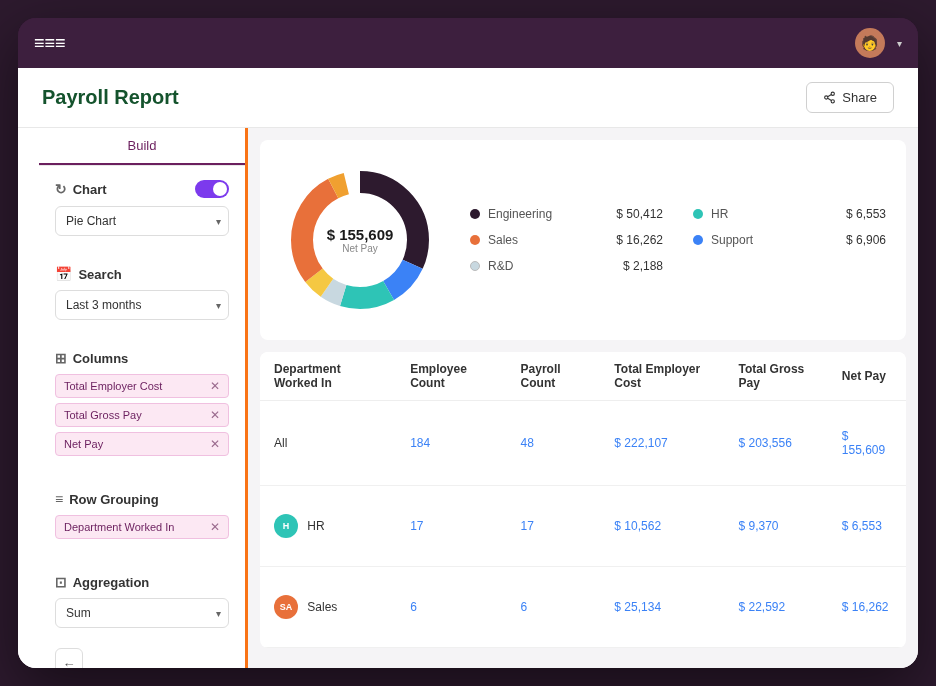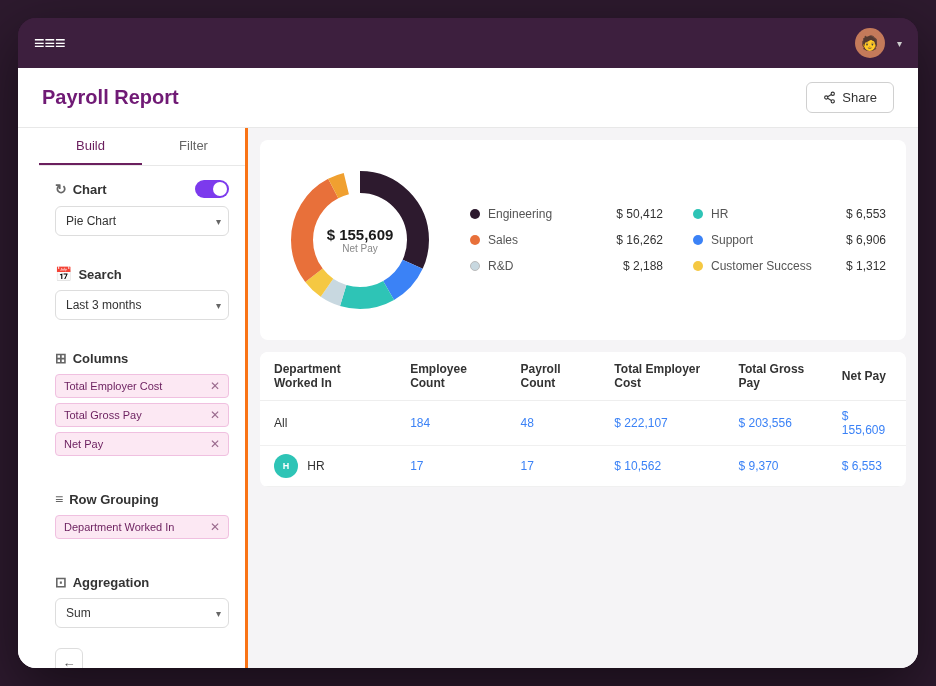--- a/index.html
+++ b/index.html
@@ -78,21 +78,21 @@
       background: #fff;
       padding: 14px 24px;
       display: flex;
       align-items: center;
       border-bottom: 1px solid #e8e8e8;
       flex-shrink: 0;
     }
     .page-title {
       font-size: 20px;
       font-weight: 700;
-      color: #701a75;
+      color: #14532d;
     }
     .header-actions {
       margin-left: auto;
       display: flex;
       gap: 12px;
     }
     .btn {
       display: flex;
       align-items: center;
       gap: 6px;
@@ -327,21 +327,21 @@
       border-bottom: 1px solid #eee;
     }
     th {
       padding: 10px 14px;
       text-align: left;
       font-size: 12px;
       font-weight: 600;
       color: #333;
     }
     td {
-      padding: 8px 14px;
+      padding: 28px 14px;
       border-bottom: 1px solid #f0f0f0;
       font-size: 12px;
       color: #333;
       margin-top: 12px;
     }
     .link-blue { color: #3b82f6; font-weight: 500; }
     .dept-avatar {
       width: 24px;
       height: 24px;
       border-radius: 50%;
@@ -383,21 +383,20 @@
           <span>Share</span>
         </button>
       </div>
     </div>
 
     <div class="content-layout">
 
       <div class="sidebar">
         <div class="sidebar-tabs">
           <div class="sidebar-tab active">Build</div>
-          <div class="sidebar-tab">Filter</div>
         </div>
 
         <div class="sidebar-section">
           <div class="sidebar-section-row">
             <div class="sidebar-section-label">
               <span class="section-icon">↻</span>
               <span>Chart</span>
             </div>
             <div class="toggle"></div>
           </div>
@@ -525,25 +524,20 @@
             </div>
             <div class="legend-item">
               <div class="legend-dot" style="background:#3b82f6;"></div>
               <span class="legend-name">Support</span>
               <span class="legend-value">$ 6,906</span>
             </div>
             <div class="legend-item">
               <div class="legend-dot" style="background:#c8d8e0;border:1px solid #bbb;"></div>
               <span class="legend-name">R&amp;D</span>
               <span class="legend-value">$ 2,188</span>
-            </div>
-            <div class="legend-item">
-              <div class="legend-dot" style="background:#f5c842;"></div>
-              <span class="legend-name">Customer Success</span>
-              <span class="legend-value">$ 1,312</span>
             </div>
           </div>
         </div>
 
         <div class="table-section">
           <table>
             <thead>
               <tr>
                 <th>Department Worked In</th>
                 <th>Employee Count</th>
@@ -566,19 +560,30 @@
                 <td>
                   <span class="dept-avatar" style="background:#2ec4b6;">H</span>
                   <span class="dept-name">HR</span>
                 </td>
                 <td class="link-blue">17</td>
                 <td class="link-blue">17</td>
                 <td class="link-blue">$ 10,562</td>
                 <td class="link-blue">$ 9,370</td>
                 <td class="link-blue">$ 6,553</td>
               </tr>
+              <tr>
+                <td>
+                  <span class="dept-avatar" style="background:#e8703a;">SA</span>
+                  <span class="dept-name">Sales</span>
+                </td>
+                <td class="link-blue">6</td>
+                <td class="link-blue">6</td>
+                <td class="link-blue">$ 25,134</td>
+                <td class="link-blue">$ 22,592</td>
+                <td class="link-blue">$ 16,262</td>
+              </tr>
             </tbody>
           </table>
         </div>
       </div>
     </div>
   </div>
 </div>
 
 </body></html>

